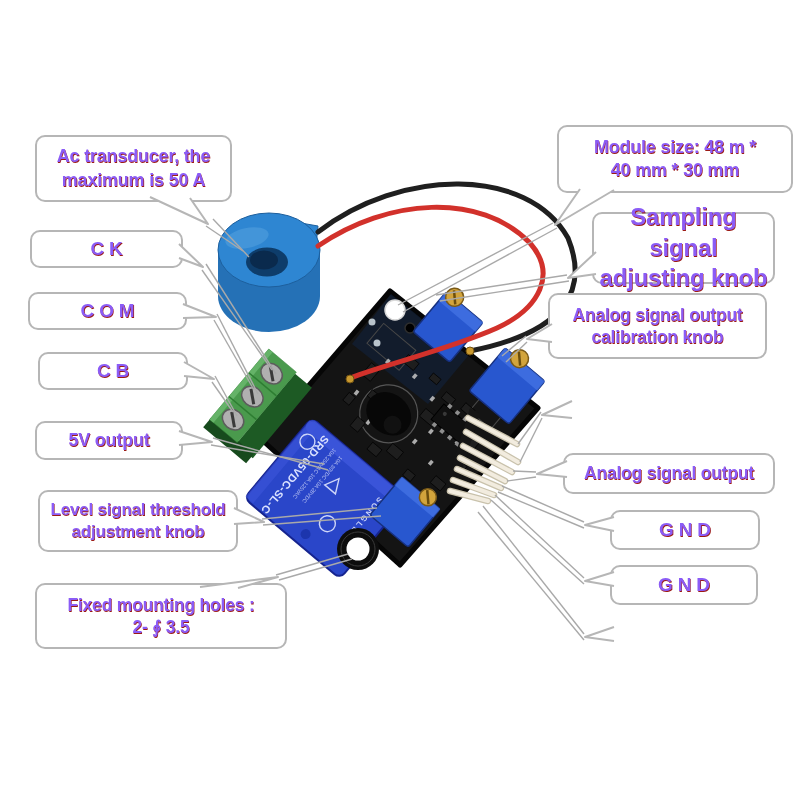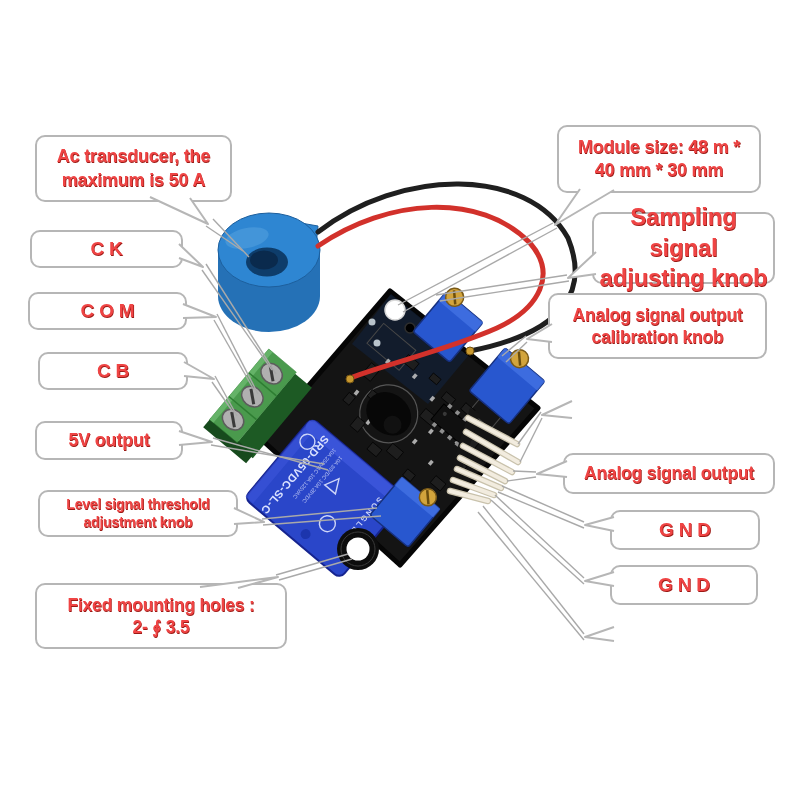--- a/index.html
+++ b/index.html
@@ -2,21 +2,21 @@
 <html><head>
 <meta charset="utf-8">
 <style>
   html,body{margin:0;padding:0;background:#ffffff;}
   #canvas{position:relative;width:800px;height:800px;background:#ffffff;overflow:hidden;
           font-family:"Liberation Sans",sans-serif;}
   svg.scene{position:absolute;left:0;top:0;z-index:1;}
   svg.tails{position:absolute;left:0;top:0;z-index:3;pointer-events:none;}
   .label-box{position:absolute;z-index:2;background:#ffffff;border:2px solid #b6b6b6;
              border-radius:10px;display:flex;align-items:center;justify-content:center;
-             text-align:center;color:#ef4444;font-weight:bold;white-space:pre-line;
+             text-align:center;color:#8b5cf6;font-weight:bold;white-space:pre-line;
              line-height:1.28;letter-spacing:-0.2px;box-sizing:border-box;
              text-shadow:0.6px 0.6px 0 #9c1a15;}
 </style>
 </head>
 <body>
 
 <div id="canvas">
 
   <svg class="scene" width="800" height="800" viewBox="0 0 800 800">
 
@@ -219,29 +219,29 @@
 
   <div class="label-box" style="left:28px;top:292px;width:159px;height:38px;font-size:19px">
     <span>C O M</span></div>
 
   <div class="label-box" style="left:38px;top:352px;width:150px;height:38px;font-size:19px">
     <span>C B</span></div>
 
   <div class="label-box" style="left:35px;top:421px;width:148px;height:39px;font-size:18px">
     <span>5V output</span></div>
 
-  <div class="label-box" style="left:38px;top:490px;width:200px;height:47px;font-size:14px">
+  <div class="label-box" style="left:38px;top:490px;width:200px;height:62px;font-size:17px">
     <span>Level signal threshold
 adjustment knob</span></div>
 
   <div class="label-box" style="left:35px;top:583px;width:252px;height:66px;font-size:17.5px">
     <span>Fixed mounting holes :
 2- ∮ 3.5</span></div>
 
-  <div class="label-box" style="left:557px;top:125px;width:204px;height:68px;font-size:18px">
+  <div class="label-box" style="left:557px;top:125px;width:236px;height:68px;font-size:18px">
     <span>Module size: 48 m *
 40 mm  * 30 mm</span></div>
 
   <div class="label-box" style="left:592px;top:212px;width:183px;height:72px;font-size:24px">
     <span>Sampling signal
 adjusting knob</span></div>
 
   <div class="label-box" style="left:548px;top:293px;width:219px;height:66px;font-size:17.5px">
     <span>Analog signal output
 calibration knob</span></div>

